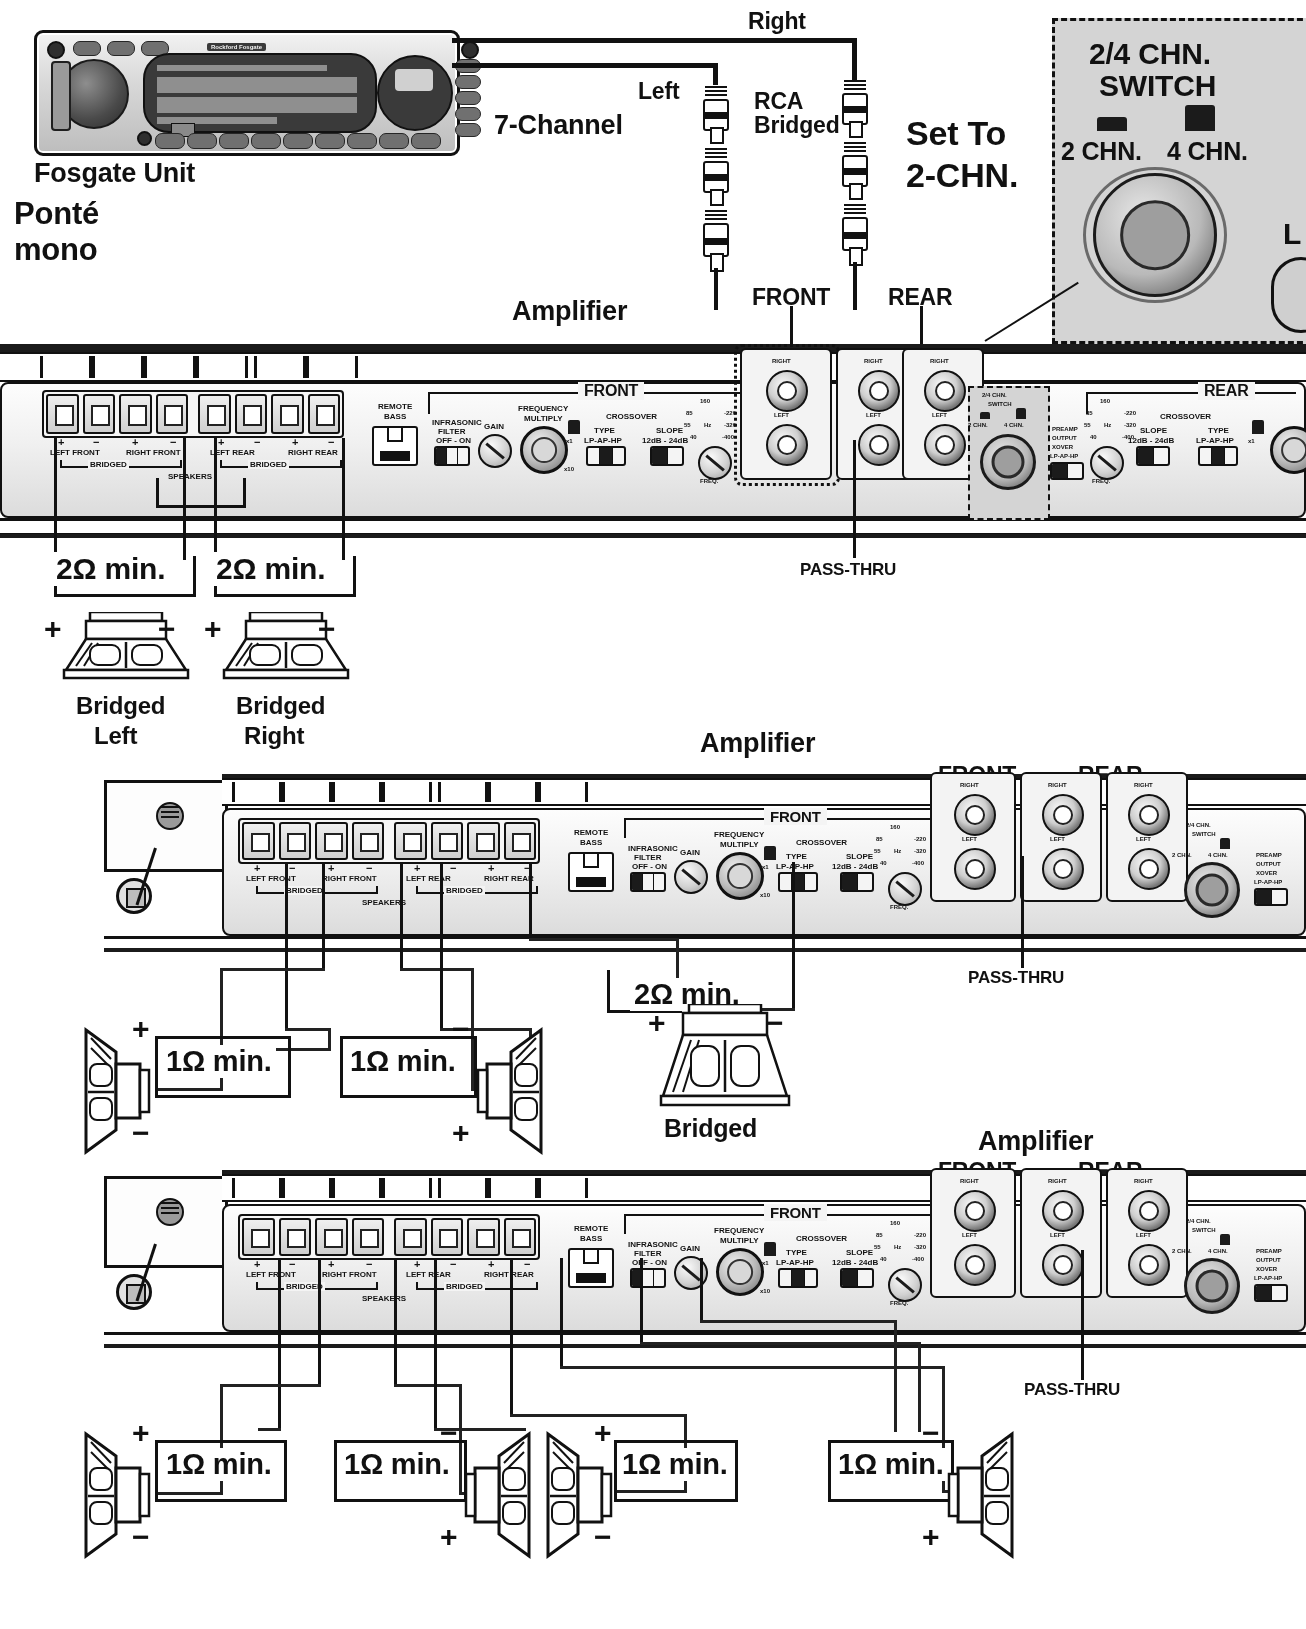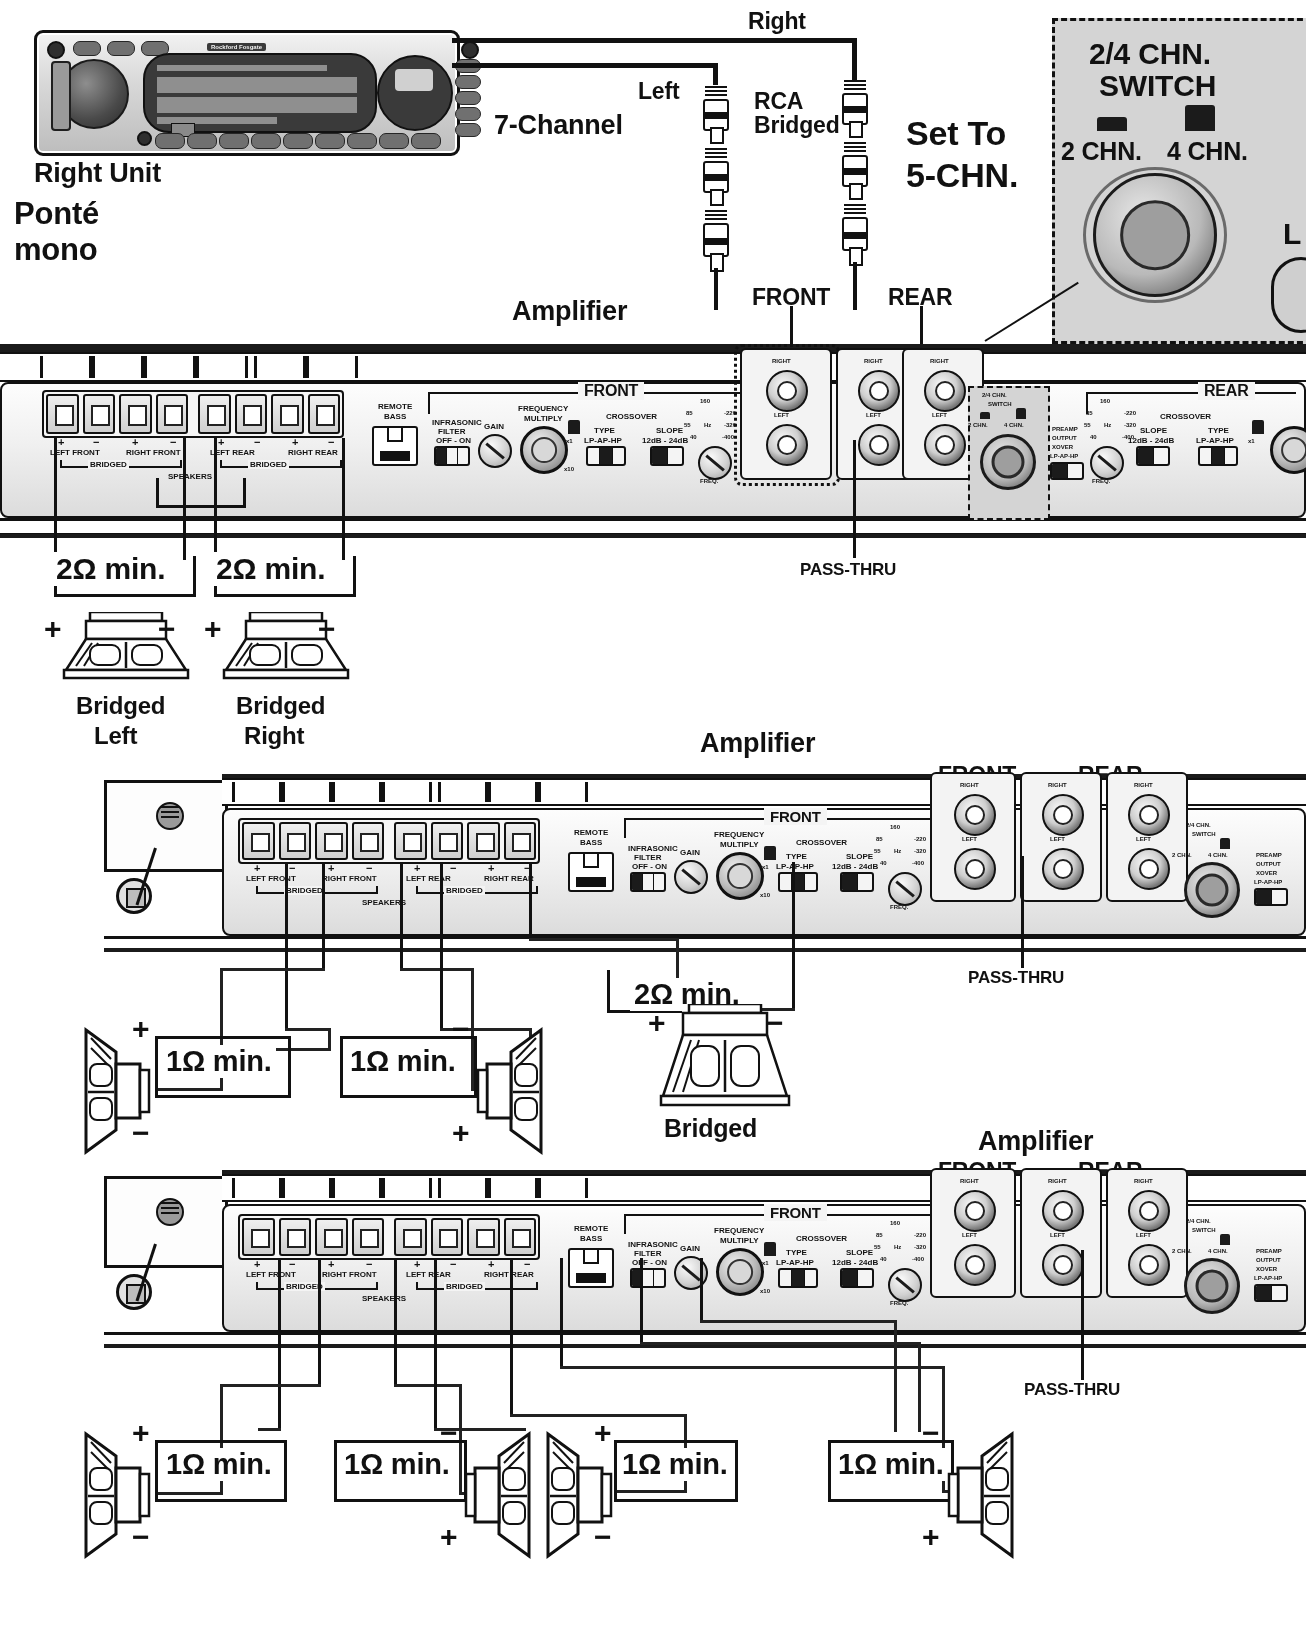--- a/index.html
+++ b/index.html
@@ -148,37 +148,37 @@
   <div class="su-pill" style="left:150px;top:100px;width:28px;height:14px;"></div>
   <div class="su-pill" style="left:182px;top:100px;width:28px;height:14px;"></div>
   <div class="su-pill" style="left:214px;top:100px;width:28px;height:14px;"></div>
   <div class="su-pill" style="left:246px;top:100px;width:28px;height:14px;"></div>
   <div class="su-pill" style="left:278px;top:100px;width:28px;height:14px;"></div>
   <div class="su-pill" style="left:310px;top:100px;width:28px;height:14px;"></div>
   <div class="su-pill" style="left:342px;top:100px;width:28px;height:14px;"></div>
   <div class="su-pill" style="left:374px;top:100px;width:28px;height:14px;"></div>
 </div>
 
-<div class="lbl big abs" style="left:34px;top:158px;">Right Unit</div>
+<div class="lbl big abs" style="left:34px;top:158px;">Fosgate Unit</div>
 
 <div class="lbl abs" style="left:14px;top:196px;font-size:31px;">Ponté</div>
 <div class="lbl abs" style="left:14px;top:232px;font-size:31px;">mono</div>
 
 <div class="wire" style="left:452px;top:38px;width:405px;height:5px;"></div>
 <div class="wire" style="left:852px;top:38px;width:5px;height:42px;"></div>
 <div class="wire" style="left:452px;top:63px;width:265px;height:5px;"></div>
 <div class="wire" style="left:713px;top:63px;width:5px;height:22px;"></div>
 
 <div class="lbl mid abs" style="left:748px;top:8px;">Right</div>
 <div class="lbl mid abs" style="left:638px;top:78px;">Left</div>
 <div class="lbl big abs" style="left:494px;top:110px;">7-Channel</div>
 <div class="lbl mid abs" style="left:754px;top:88px;">RCA</div>
 <div class="lbl mid abs" style="left:754px;top:112px;">Bridged</div>
 <div class="lbl abs" style="left:906px;top:114px;font-size:34px;">Set To</div>
-<div class="lbl abs" style="left:906px;top:156px;font-size:34px;">5-CHN.</div>
+<div class="lbl abs" style="left:906px;top:156px;font-size:34px;">2-CHN.</div>
 
 <div class="plug" style="left:703px;top:84px;width:26px;height:58px;">
   <div class="ring" style="top:2px;width:22px;"></div>
     <div class="ring" style="top:6px;width:22px;"></div>
   <div class="ring" style="top:10px;width:22px;"></div>
   <div class="body" style="top:15px;width:22px;height:28px;"></div>
   <div class="band" style="top:28px;width:26px;height:7px;"></div>
   <div class="tip" style="left:7px;top:43px;width:10px;height:13px;"></div>
 </div>
 <div class="plug" style="left:703px;top:146px;width:26px;height:58px;">

